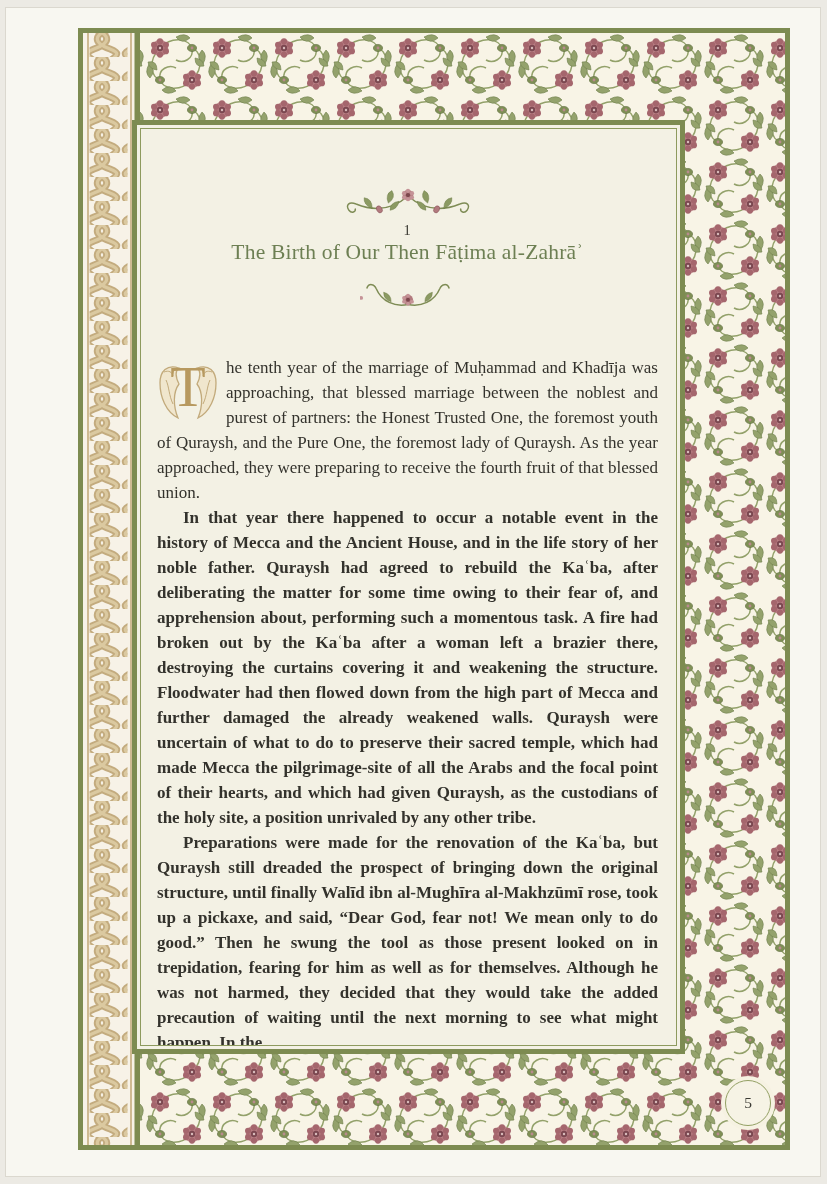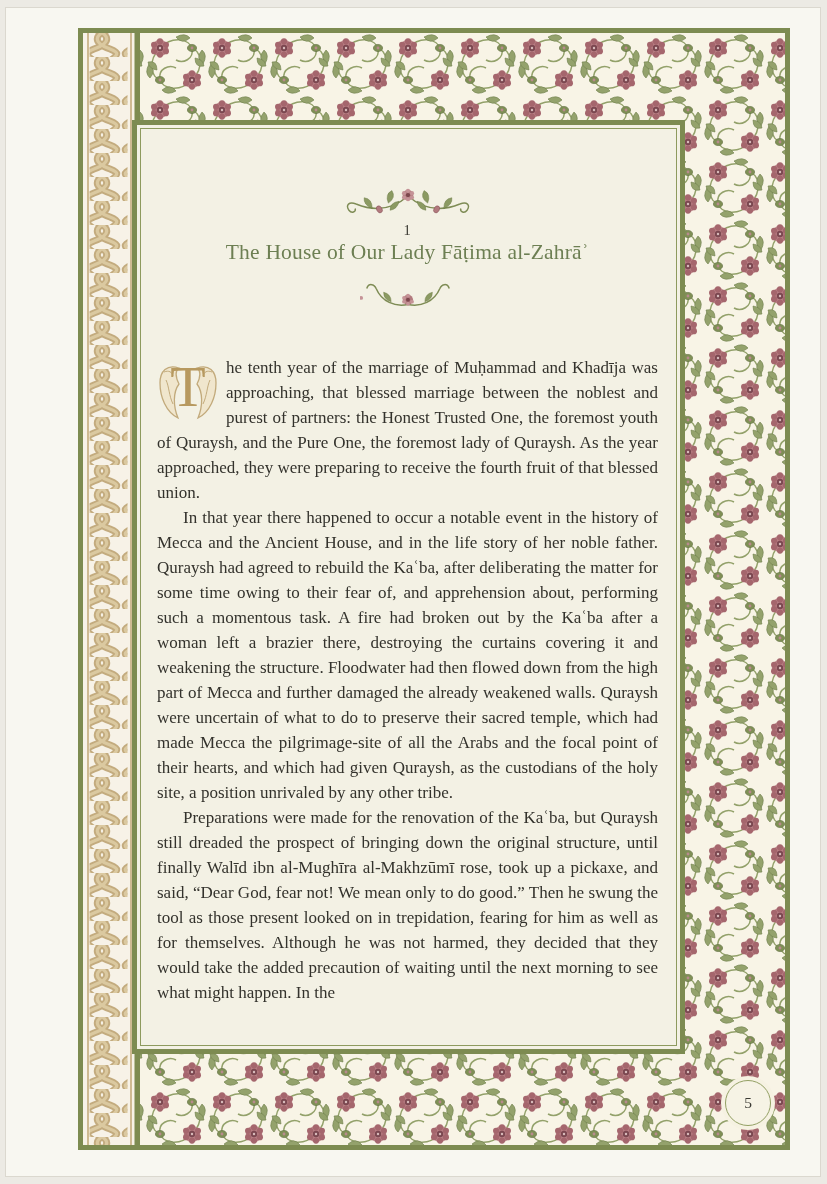--- a/index.html
+++ b/index.html
@@ -37,21 +37,21 @@
   }
   .title{
     margin:0;text-align:center;font-weight:normal;
     font-size:21.5px;line-height:26px;color:#6d7f53;letter-spacing:0.2px;
   }
   .body-text{
     margin-top:44px;font-size:17px;line-height:25px;color:#33322c;
     text-align:justify;
   }
   .body-text p{margin:0;hyphens:none;}
-  .body-text p.indent{text-indent:26px;}
+  .body-text p.indent{text-indent:26px;font-weight:bold;}
   .dropcap{
     float:left;width:62px;height:72px;margin:3px 7px 0 0;position:relative;
   }
   .dropcap svg{position:absolute;left:0;top:0;width:62px;height:66px;}
   .dropcap .letter{
     position:absolute;left:0;right:0;top:-4px;text-align:center;
     font-size:58px;line-height:66px;color:#b7995f;
   }
   .page-num{
     position:absolute;left:642px;top:1047px;width:46px;height:46px;
@@ -172,21 +172,21 @@
                   <circle cx="80" cy="13.6" r="2.4"></circle>
                 <circle cx="75.6" cy="11.8" r="2.4"></circle>
                   <circle cx="75.6" cy="7" r="2.4"></circle>
               </g>
               <circle cx="80" cy="9" r="2.4" fill="#7c474d"></circle>
             </g>
           </svg>
 
           <div class="chapter-num">1</div>
 
-          <h1 class="title">The House of Our Lady Fāṭima al-Zahrāʾ</h1>
+          <h1 class="title">The Birth of Our Then Fāṭima al-Zahrāʾ</h1>
 
           <svg class="ornament ornament-bottom" viewBox="0 0 100 32" xmlns="http://www.w3.org/2000/svg">
             <g fill="none" stroke="#7e8c55" stroke-width="1.6">
               <path d="M50,25 C36,28 22,22 16,8 C14,3 8,2 6,8"></path>
               <path d="M50,25 C64,28 78,22 84,8 C86,3 92,2 94,8"></path>
             </g>
             <g fill="#8b9a62" stroke="#66753f" stroke-width="0.5">
               <path d="M32,22 q-8,-2 -8,-10 q8,2 8,10z"></path>
               <path d="M68,22 q8,-2 8,-10 q-8,2 -8,10z"></path>
             </g>

